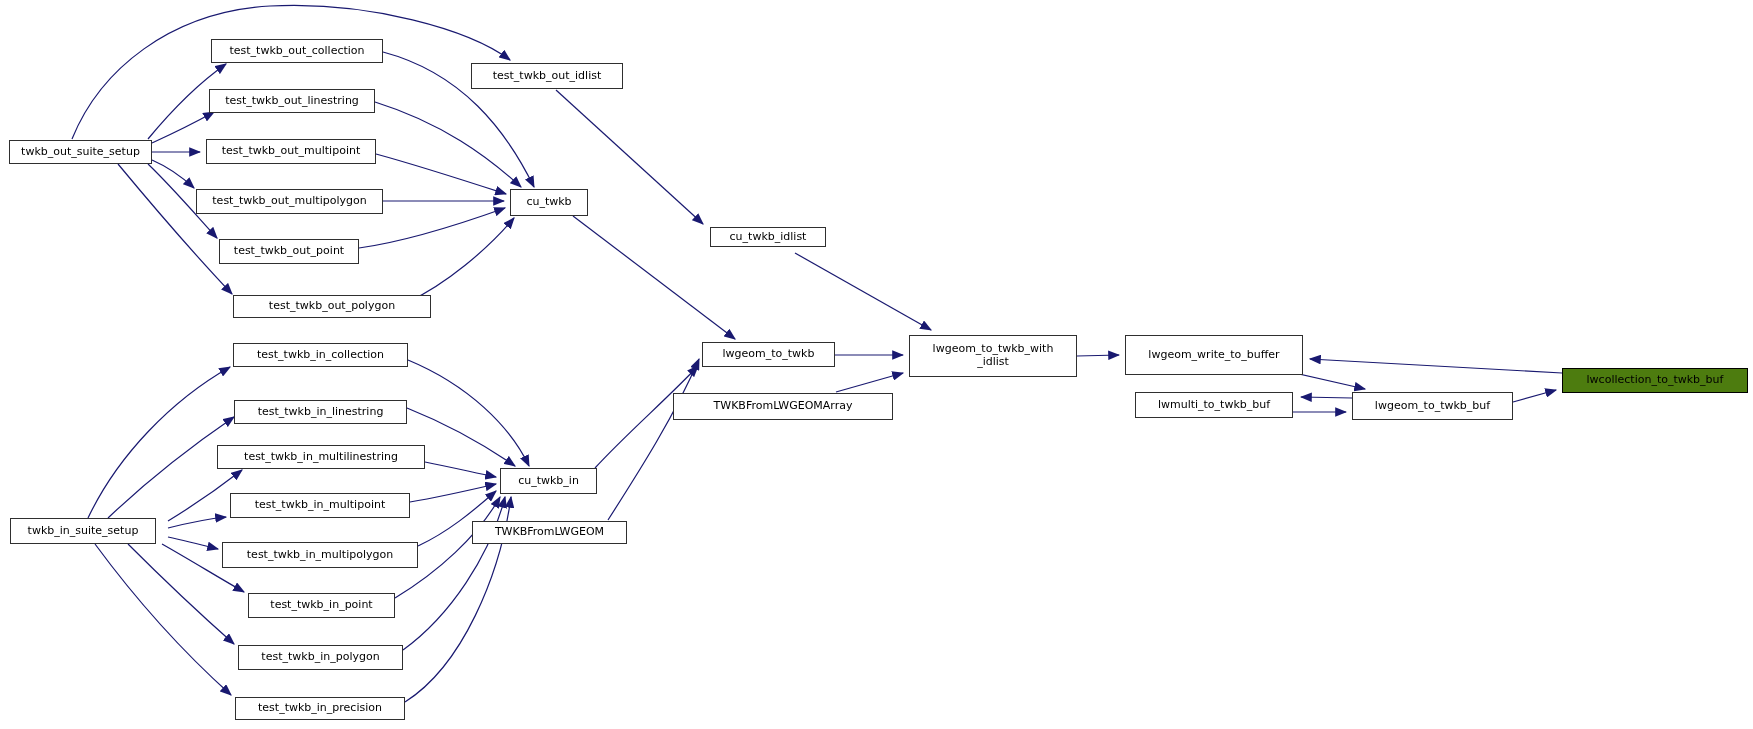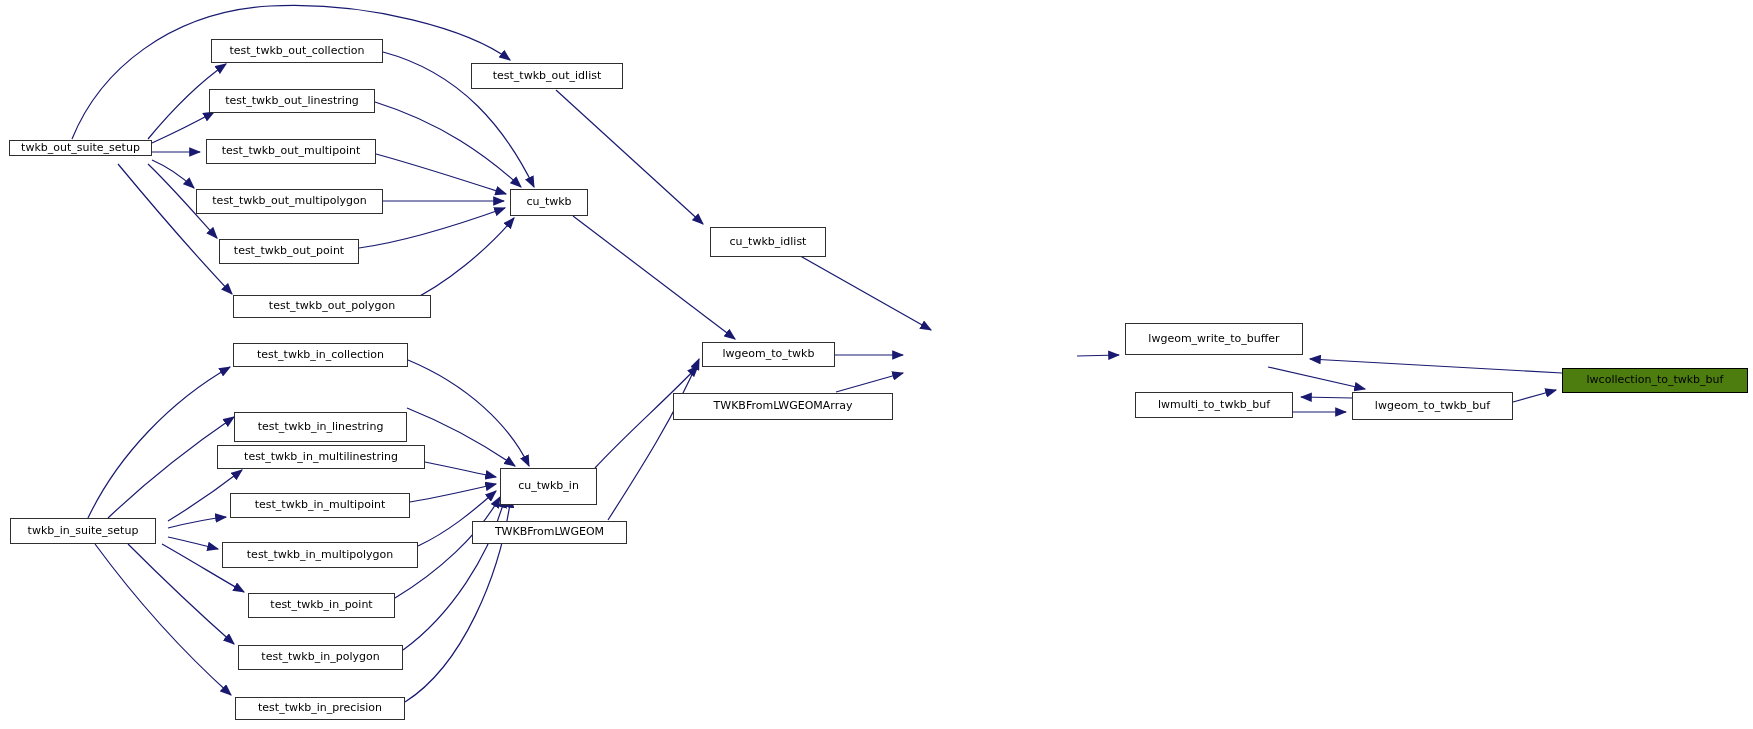--- a/index.html
+++ b/index.html
@@ -85,41 +85,43 @@
     <path marker-end="url(#arrow)" d="M835,355 L903,355"></path>
     <path marker-end="url(#arrow)" d="M836,392 L903,373"></path>
     <path marker-end="url(#arrow)" d="M1077,356 L1119,355"></path>
     <path marker-end="url(#arrow)" d="M1268,367 L1365,389"></path>
     <path marker-end="url(#arrow)" d="M1352,398 L1301,397"></path>
     <path marker-end="url(#arrow)" d="M1293,412 L1346,412"></path>
     <path marker-end="url(#arrow)" d="M1513,402 L1556,390"></path>
     <path marker-end="url(#arrow)" d="M1562,373 L1310,359"></path>
   </svg>
 
-  <div class="node" style="left:9px;top:140px;width:143px;height:16px">twkb_out_suite_setup</div>
+  <div class="node" style="left:9px;top:140px;width:143px;height:24px">twkb_out_suite_setup</div>
   <div class="node" style="left:211px;top:39px;width:172px;height:24px">test_twkb_out_collection</div>
   <div class="node" style="left:209px;top:89px;width:166px;height:24px">test_twkb_out_linestring</div>
   <div class="node" style="left:206px;top:139px;width:170px;height:25px">test_twkb_out_multipoint</div>
   <div class="node" style="left:196px;top:189px;width:187px;height:25px">test_twkb_out_multipolygon</div>
   <div class="node" style="left:219px;top:239px;width:140px;height:25px">test_twkb_out_point</div>
   <div class="node" style="left:233px;top:295px;width:198px;height:23px">test_twkb_out_polygon</div>
   <div class="node" style="left:471px;top:63px;width:152px;height:26px">test_twkb_out_idlist</div>
   <div class="node" style="left:510px;top:189px;width:78px;height:27px">cu_twkb</div>
-  <div class="node" style="left:710px;top:227px;width:116px;height:30px">cu_twkb_idlist</div>
+  <div class="node" style="left:710px;top:227px;width:116px;height:20px">cu_twkb_idlist</div>
   <div class="node" style="left:10px;top:518px;width:146px;height:26px">twkb_in_suite_setup</div>
   <div class="node" style="left:233px;top:343px;width:175px;height:24px">test_twkb_in_collection</div>
-  <div class="node" style="left:234px;top:412px;width:173px;height:30px">test_twkb_in_linestring</div>
+  <div class="node" style="left:234px;top:400px;width:173px;height:24px">test_twkb_in_linestring</div>
   <div class="node" style="left:217px;top:445px;width:208px;height:24px">test_twkb_in_multilinestring</div>
   <div class="node" style="left:230px;top:493px;width:180px;height:25px">test_twkb_in_multipoint</div>
   <div class="node" style="left:222px;top:542px;width:196px;height:26px">test_twkb_in_multipolygon</div>
   <div class="node" style="left:248px;top:593px;width:147px;height:25px">test_twkb_in_point</div>
   <div class="node" style="left:238px;top:645px;width:165px;height:25px">test_twkb_in_polygon</div>
   <div class="node" style="left:235px;top:697px;width:170px;height:23px">test_twkb_in_precision</div>
-  <div class="node" style="left:500px;top:468px;width:97px;height:37px">cu_twkb_in</div>
+  <div class="node" style="left:500px;top:468px;width:97px;height:26px">cu_twkb_in</div>
   <div class="node" style="left:472px;top:521px;width:155px;height:23px">TWKBFromLWGEOM</div>
   <div class="node" style="left:702px;top:342px;width:133px;height:25px">lwgeom_to_twkb</div>
+  <div class="node multiline" style="left:909px;top:335px;width:168px;height:42px">lwgeom_to_twkb_with
+_idlist</div>
   <div class="node" style="left:673px;top:393px;width:220px;height:27px">TWKBFromLWGEOMArray</div>
-  <div class="node" style="left:1125px;top:323px;width:178px;height:32px">lwgeom_write_to_buffer</div>
+  <div class="node" style="left:1125px;top:335px;width:178px;height:40px">lwgeom_write_to_buffer</div>
   <div class="node" style="left:1135px;top:392px;width:158px;height:26px">lwmulti_to_twkb_buf</div>
   <div class="node" style="left:1352px;top:392px;width:161px;height:28px">lwgeom_to_twkb_buf</div>
   <div class="node focal" style="left:1562px;top:368px;width:186px;height:25px">lwcollection_to_twkb_buf</div>
 
 </div>
 
 </body></html>

